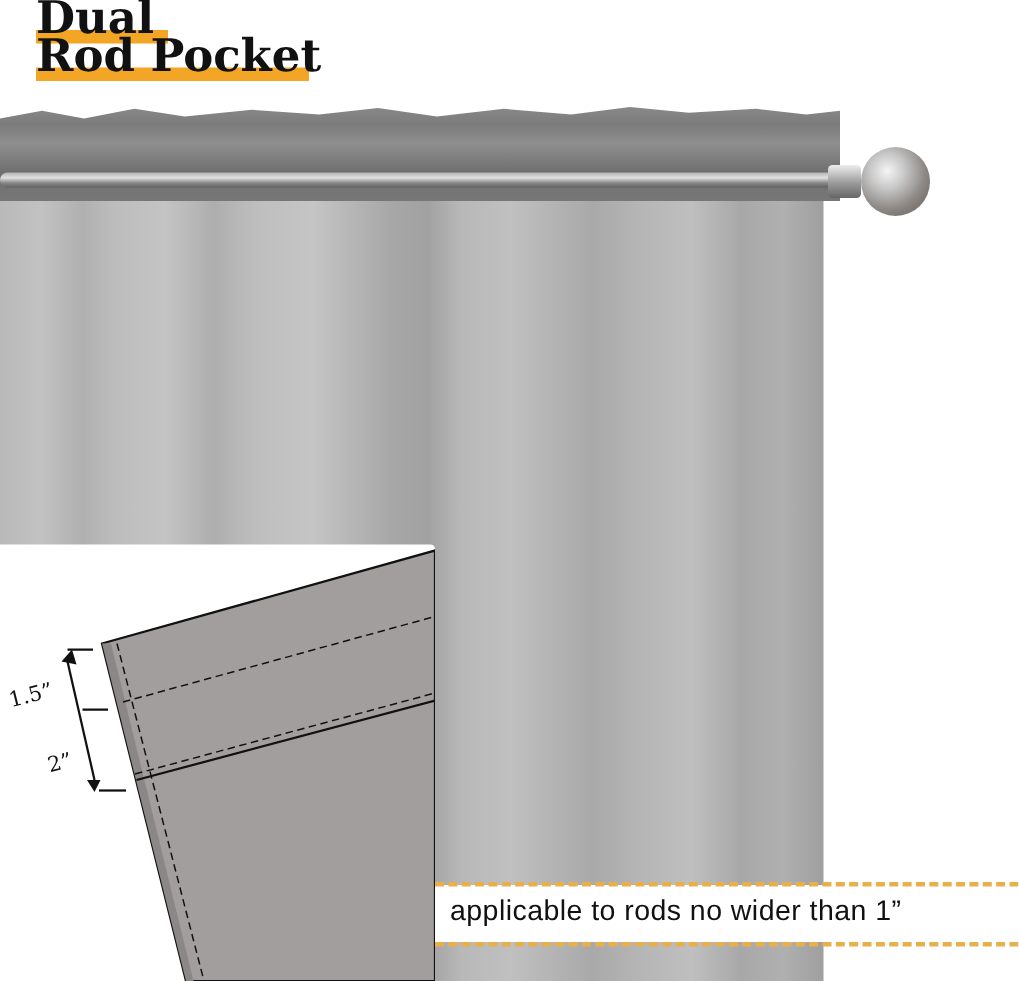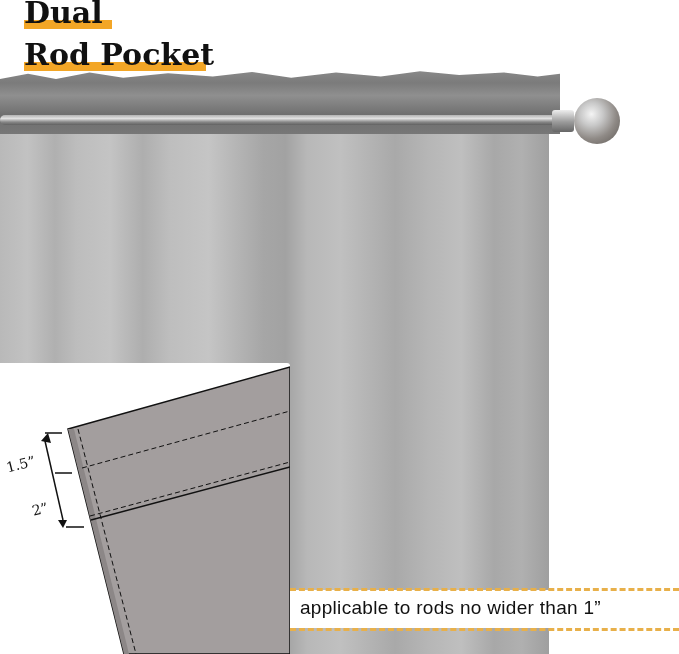--- a/index.html
+++ b/index.html
@@ -1,21 +1,21 @@
 <!DOCTYPE html>
 <html><head>
 <meta charset="utf-8">
 <style>
   html,body{margin:0;padding:0;background:#fff;}
   body{width:679px;height:654px;position:relative;overflow:hidden;font-family:"Liberation Sans",sans-serif;}
   .title{position:absolute;left:24px;font-family:"DejaVu Serif","Liberation Serif",serif;font-weight:bold;color:#111;font-size:30px;line-height:34px;z-index:5;}
   .title .hl{position:absolute;left:0;bottom:1px;height:9px;background:#f3a626;z-index:-1;}
   .t1{top:-4px;}
   .t1 .hl{width:88px;}
-  .t2{top:38px;}
+  .t2{top:21px;}
   .t2 .hl{width:182px;}
   .scene{position:absolute;left:0;top:70px;width:679px;height:584px;}
   .curtain{position:absolute;left:0;top:58px;width:549px;height:526px;
     background:linear-gradient(90deg,#b9b9b9 0%,#c2c2c2 5%,#b0b0b0 10%,#bdbdbd 14%,#c4c4c4 20%,#aeaeae 26%,#bebebe 31%,#c5c5c5 38%,#b2b2b2 44%,#a6a6a6 48%,#a2a2a2 52%,#b8b8b8 56%,#c0c0c0 62%,#b2b2b2 68%,#a9a9a9 72%,#b6b6b6 78%,#bfbfbf 84%,#a8a8a8 90%,#b0b0b0 95%,#9f9f9f 100%);}
   .header{position:absolute;left:0;top:0;width:560px;height:64px;
     background:linear-gradient(180deg,#8a8a8a 0%,#7b7b7b 20%,#8f8f8f 40%,#6f6f6f 70%,#777 100%);
     clip-path:polygon(0 14%,5% 6%,10% 14%,16% 4%,22% 12%,30% 5%,38% 10%,45% 3%,52% 12%,60% 4%,68% 10%,75% 2%,82% 8%,90% 4%,96% 10%,100% 6%,100% 100%,0 100%);}
   .rod{position:absolute;left:0;top:45px;width:565px;height:10px;border-radius:5px;
     background:linear-gradient(180deg,#bfbfbf 0%,#f4f4f4 35%,#8c8c8c 70%,#5e5e5e 100%);opacity:.85;}
   .bracket{position:absolute;left:552px;top:40px;width:22px;height:22px;border-radius:3px;

